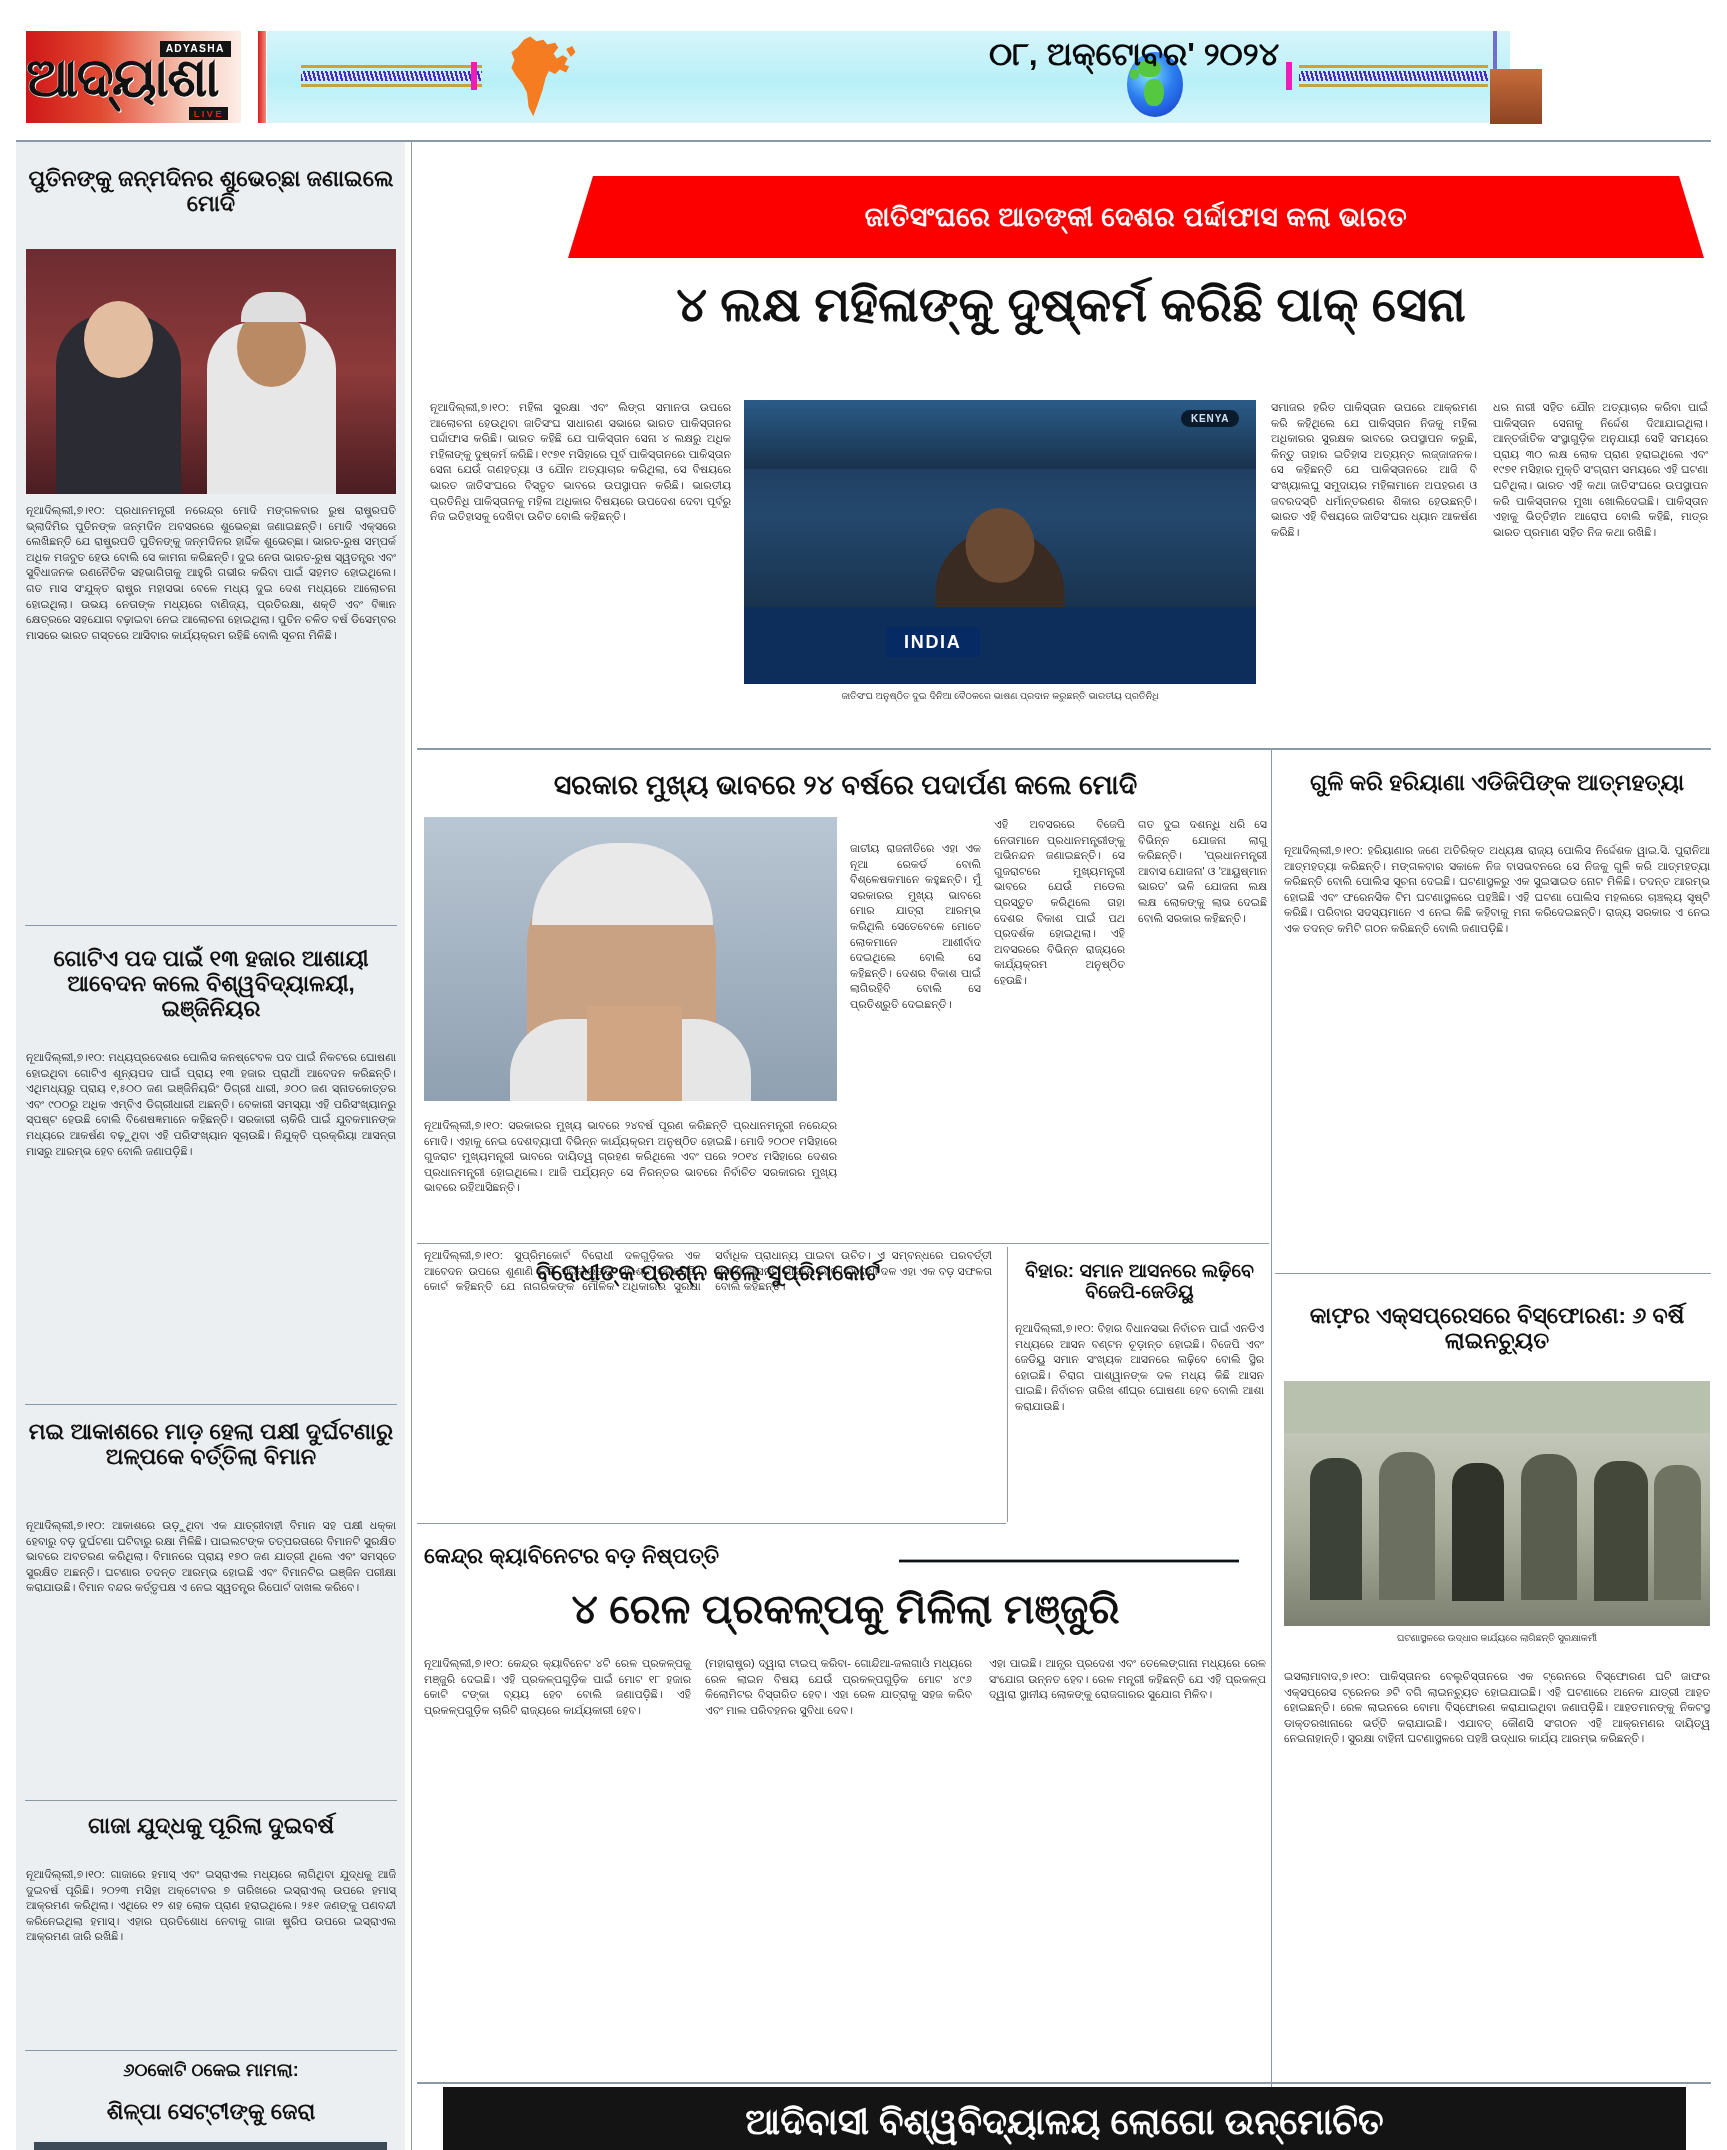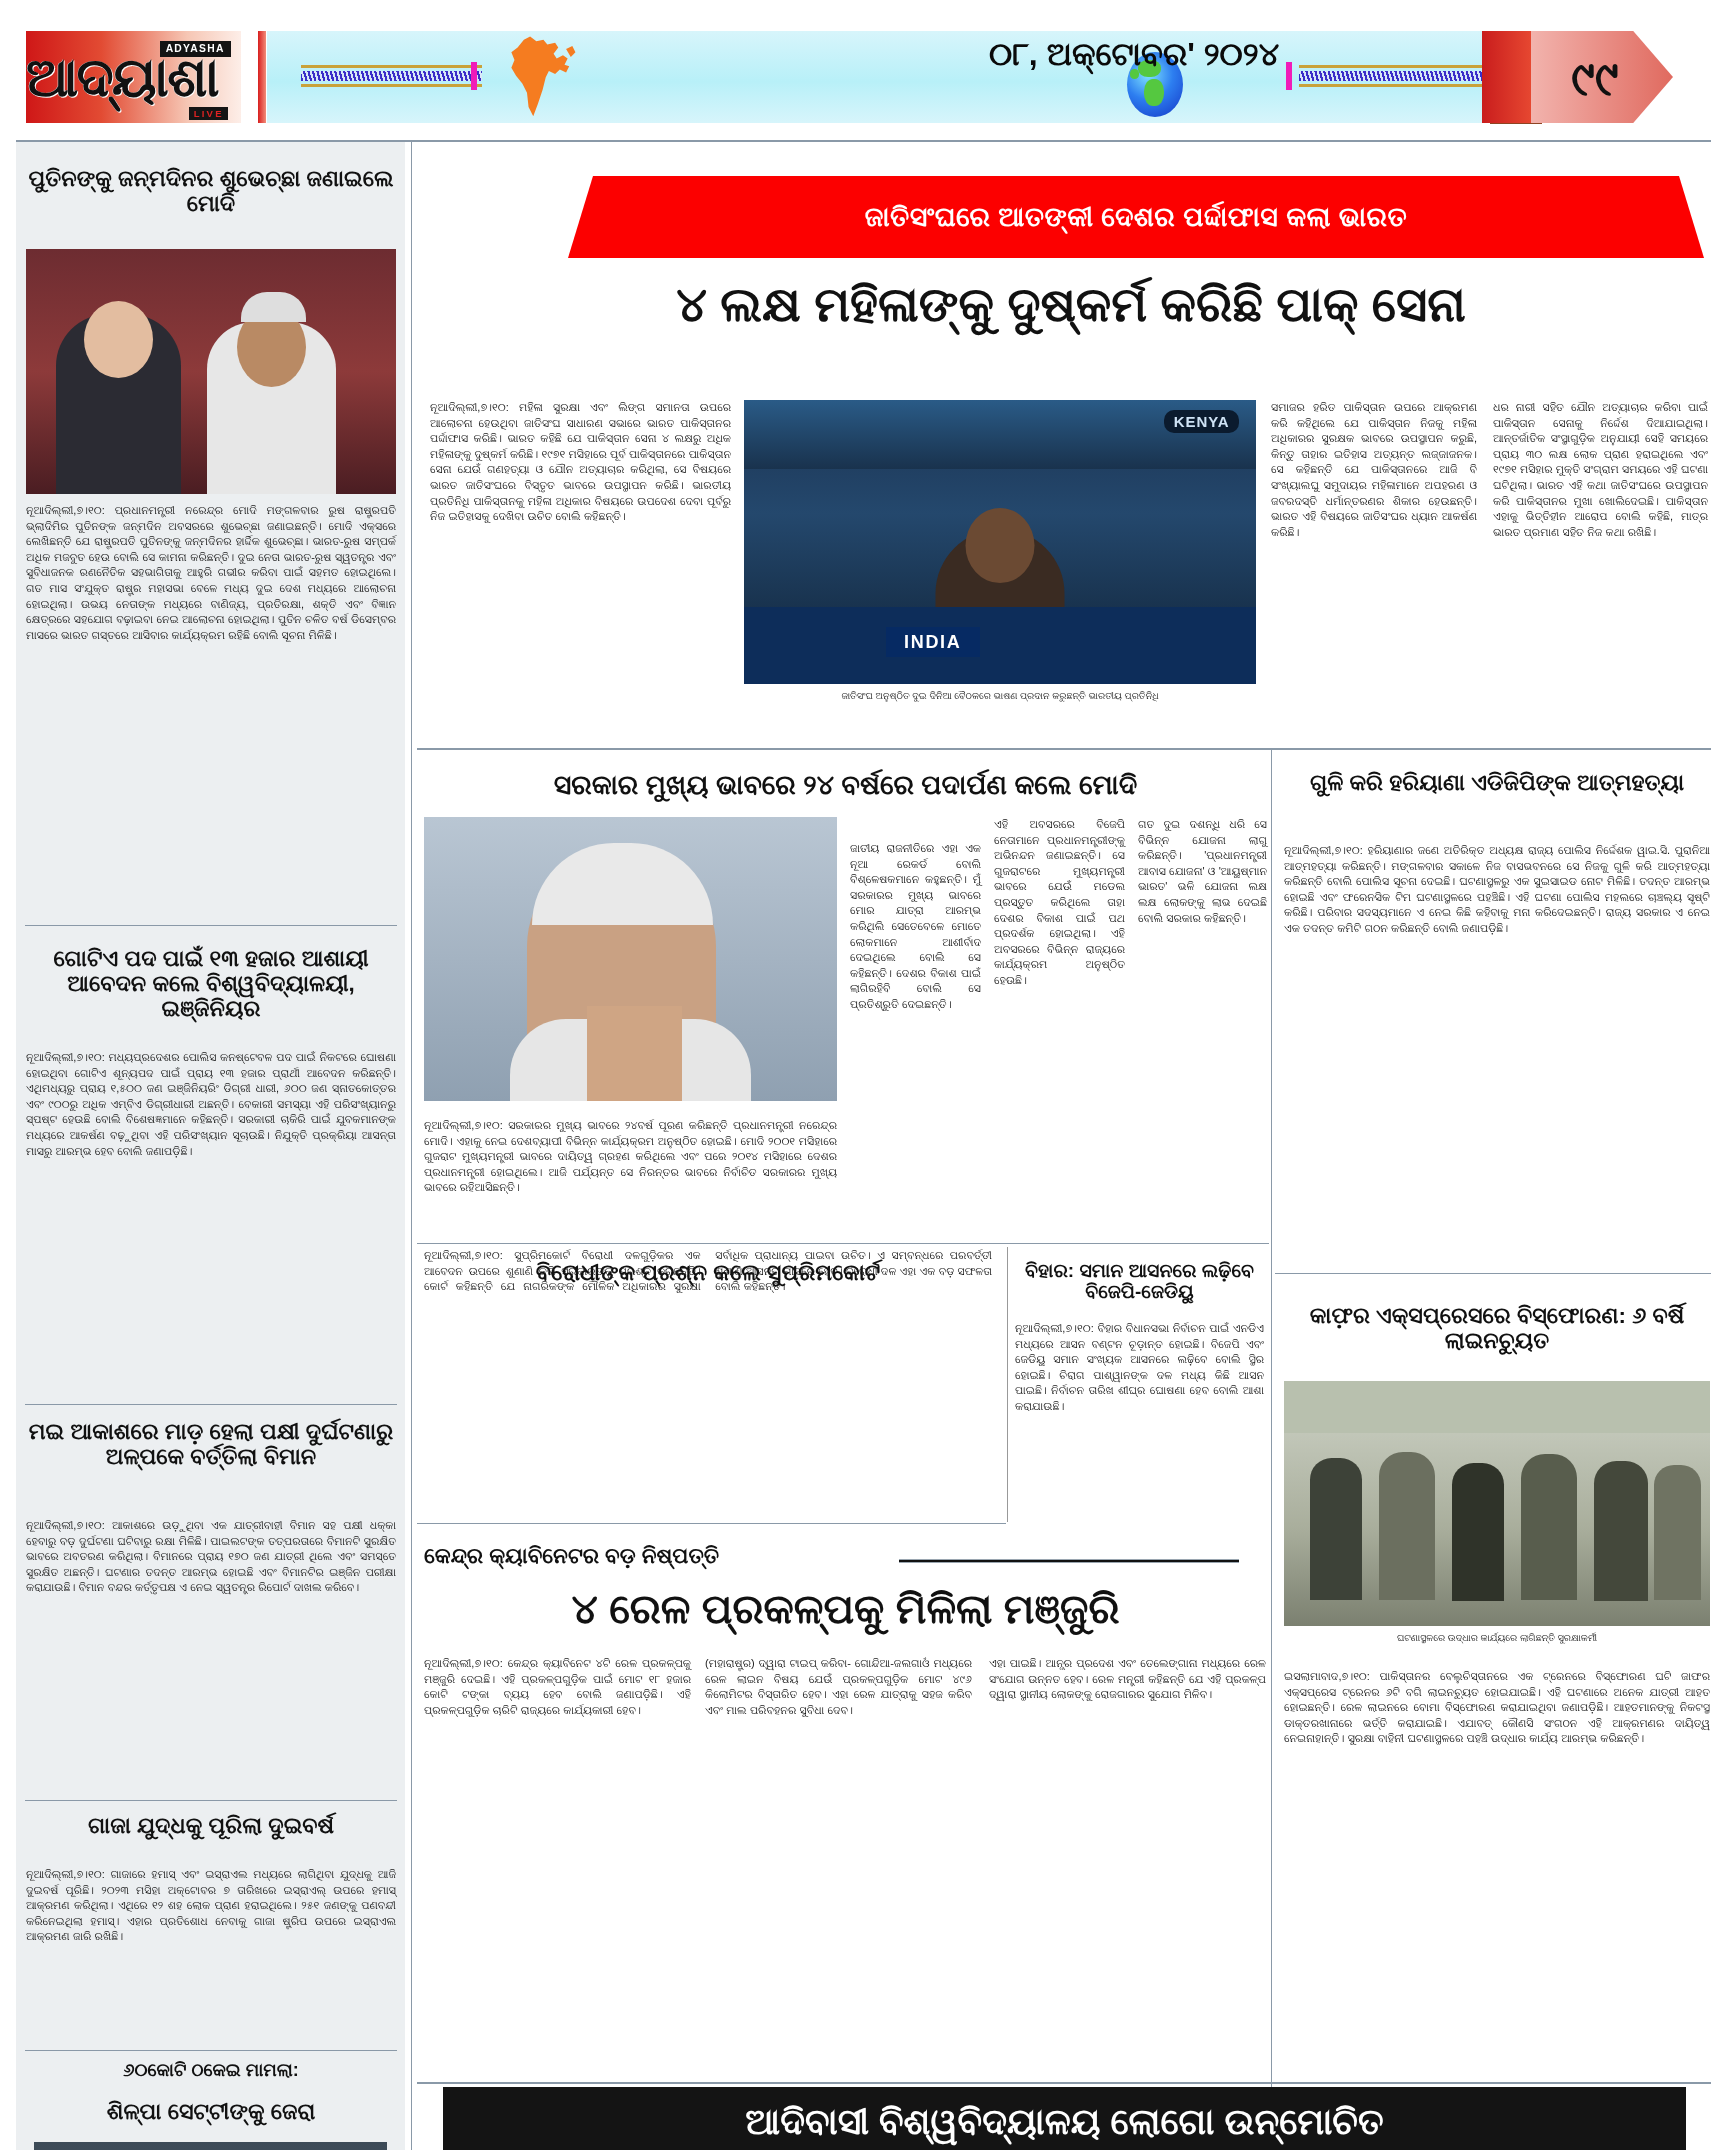--- a/index.html
+++ b/index.html
@@ -115,25 +115,20 @@
 
   <div class="mh-globe">
     <i class="land" style="left:11.2px;top:7.7px;width:22.4px;height:17px;"></i>
     <i class="land" style="left:17px;top:27px;width:20px;height:27px;"></i>
     <i class="land" style="left:2.6px;top:17px;width:9.5px;height:9.5px;"></i>
   </div>
 
   <div class="mh-date">୦୮, ଅକ୍ଟୋବର' ୨୦୨୪</div>
 
   <div class="mh-scene"></div>
-  <div class="mh-pageno">
-    <div class="bar"></div>
-    <div class="arrow"></div>
-    <div class="num">୯୯</div>
-  </div>
 </div>
 
 <div class="rule-h" style="left:16.3px;top:140px;width:1695px;height:1.7px;"></div>
 <div class="rule-v" style="left:411px;top:142px;height:2086px;"></div>
 <div class="rule-v" style="left:1271px;top:748px;height:1475px;"></div>
 <div class="rule-h" style="left:417px;top:748px;width:1294px;height:1.7px;"></div>
 <div class="rule-h" style="left:417px;top:1243px;width:852px;height:1.3px;"></div>
 <div class="rule-h" style="left:417px;top:1523px;width:589px;height:1.3px;"></div>
 <div class="rule-h" style="left:1275px;top:1273px;width:436px;height:1.3px;"></div>
 
@@ -144,21 +139,21 @@
 <div class="redbanner" style="left:568px;top:176px;width:1136px;height:82px;">
   <span>ଜାତିସଂଘରେ ଆତଙ୍କୀ ଦେଶର ପର୍ଦ୍ଦାଫାସ କଲା ଭାରତ</span>
 </div>
 
 <div style="position:absolute;left:430px;top:280px;width:1282px;" class="megatitle">୪ ଲକ୍ଷ ମହିଳାଙ୍କୁ ଦୁଷ୍କର୍ମ କରିଛି ପାକ୍ ସେନା</div>
 
 <div class="photo" style="left:744px;top:400px;width:512px;height:284px;position:absolute;
      background:linear-gradient(180deg,#1b3352 0%,#24486d 40%,#0f2135 100%);">
   <div style="position:absolute;left:0;top:0;width:100%;height:69px;background:linear-gradient(180deg,#2a5b87,#19324d);"></div>
   <div style="position:absolute;right:17px;top:9.5px;background:#0b1b2e;color:#cfe3f5;
-       font-size:15px;font-weight:bold;padding:3.4px 9.5px;letter-spacing:0.9px;border-radius:10px;">KENYA</div>
+       font-size:10px;font-weight:bold;padding:3.4px 9.5px;letter-spacing:0.9px;border-radius:10px;">KENYA</div>
   <div style="position:absolute;left:50%;top:129px;transform:translateX(-50%);width:129px;height:99px;
        border-radius:65px 65px 0 0;background:#3a2b22;"></div>
   <div style="position:absolute;left:50%;top:108px;transform:translateX(-50%);width:69px;height:75px;
        border-radius:50%;background:#6b4a33;"></div>
   <div style="position:absolute;left:0;bottom:0;width:100%;height:77px;background:#0d2d5a;"></div>
   <div style="position:absolute;left:142px;bottom:27px;background:#062a63;color:#fff;font-size:18px;
        font-weight:bold;padding:4.3px 18px;letter-spacing:1.7px;">INDIA</div>
 </div>
 <div class="cap" style="position:absolute;left:744px;top:690px;width:512px;">ଜାତିସଂଘ ଅନୁଷ୍ଠିତ ଦୁଇ ଦିନିଆ ବୈଠକରେ ଭାଷଣ ପ୍ରଦାନ କରୁଛନ୍ତି ଭାରତୀୟ ପ୍ରତିନିଧି</div>
 

